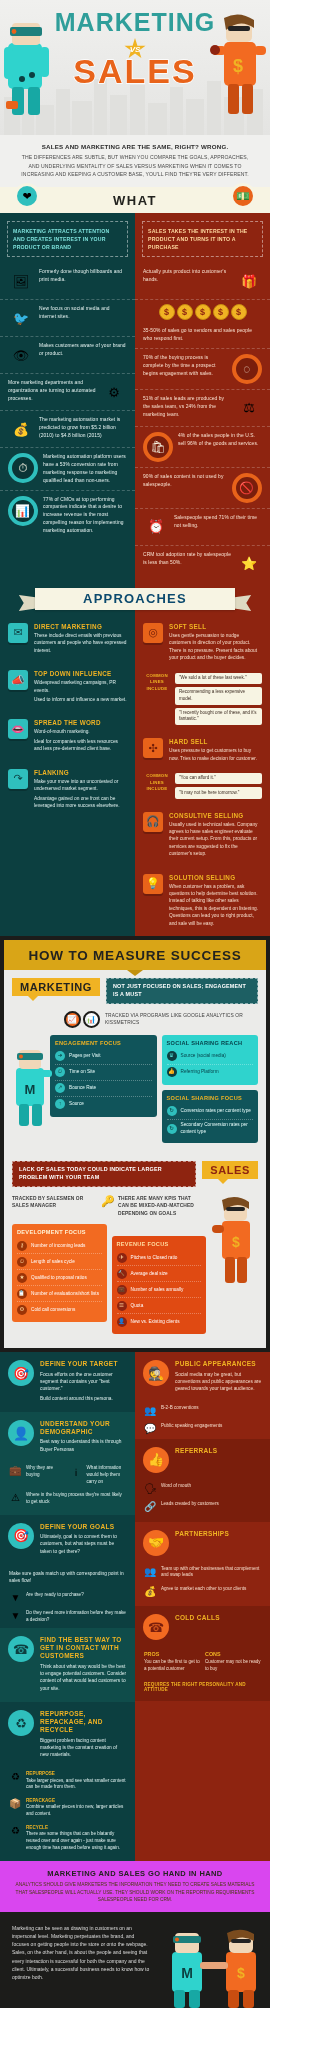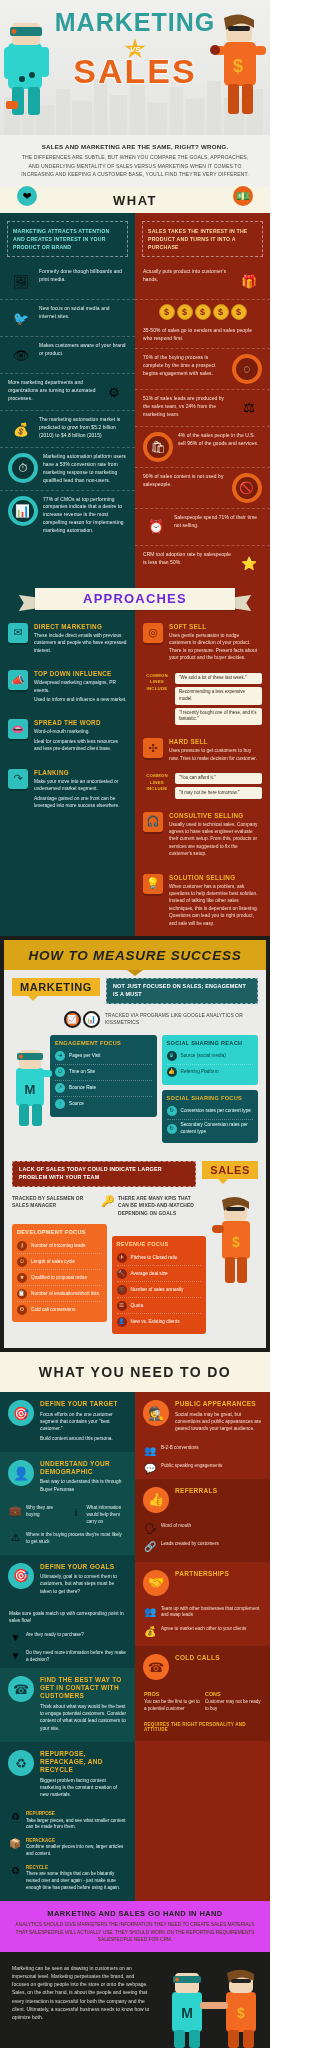--- a/index.html
+++ b/index.html
@@ -76,21 +76,21 @@
     position: relative; height: 34px;
     display: flex; align-items: center; justify-content: center;
   }
   .sec-head .ribbon {
     background: #f7f4e3; height: 22px; width: 74%;
     display: flex; align-items: center; justify-content: center;
     position: relative; z-index: 3;
     box-shadow: 0 1px 2px rgba(0,0,0,.18);
   }
   .sec-head .ribbon span {
-    font-size: 13px; font-weight: bold; color: #6d28d9; letter-spacing: 1.2px;
+    font-size: 13px; font-weight: bold; color: #0c4a6e; letter-spacing: 1.2px;
   }
   .sec-head .tail {
     position: absolute; top: 13px; width: 22px; height: 16px; background: #ded9c2; z-index: 1;
   }
   .sec-head .tail.l { left: 7%; clip-path: polygon(0 0,100% 20%,100% 80%,0 100%,22% 50%); }
   .sec-head .tail.r { right: 7%; clip-path: polygon(100% 0,0 20%,0 80%,100% 100%,78% 50%); }
 
   
   .split { display: flex; width: 270px; }
   .col-m { width: 135px; background: #0c3f40; position: relative; }
@@ -173,21 +173,21 @@
     background: #f7f4e3; border-radius: 2px; padding: 2.5px 4px;
     font-size: 4.5px; color: #3a2a20; line-height: 1.4;
   }
 
   
   .measure { background: #ebebe9; padding: 0 0 10px; }
   .mh {
     background: #d9a517; height: 30px; display: flex; align-items: center; justify-content: center;
     position: relative;
   }
-  .mh span { font-size: 13.5px; font-weight: bold; color: #23231f; letter-spacing: .8px; font-style: italic; }
+  .mh span { font-size: 13.5px; font-weight: bold; color: #23231f; letter-spacing: .8px; }
   .mh::after {
     content: ""; position: absolute; bottom: -6px; left: 50%; transform: translateX(-50%);
     border-left: 8px solid transparent; border-right: 8px solid transparent;
     border-top: 6px solid #c2910f;
   }
   .panel { position: relative; padding: 8px 8px 4px; }
   .bubble-tag {
     display: inline-block; background: #f0b323; padding: 3px 8px;
     font-size: 11px; font-weight: bold; color: #23231f; position: relative; letter-spacing: .6px;
   }
@@ -668,23 +668,20 @@
           <text x="26" y="52" font-size="14" font-weight="bold" fill="#f0b323" text-anchor="middle" font-family="Liberation Sans, sans-serif">$</text>
           <rect x="2" y="30" width="12" height="8" rx="4" fill="#c94d10"></rect>
           <rect x="15" y="62" width="10" height="26" rx="3" fill="#c94d10"></rect>
           <rect x="27" y="62" width="10" height="26" rx="3" fill="#c94d10"></rect>
         </svg>
       </div>
     </div>
   </div>
   </div>
 
-  <div class="wynd-head">
-    <span>WHAT YOU NEED TO DO</span>
-  </div>
 
   <div class="split">
 
     <div class="col-m">
 
       <div class="todo">
         <div class="circ">🎯</div>
         <div>
           <h4>DEFINE YOUR TARGET</h4>
           <p>Focus efforts on the one customer segment that contains your "best customer."</p>

